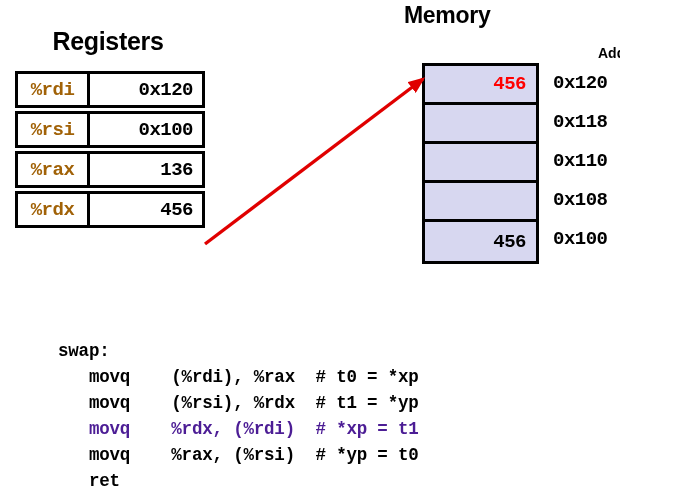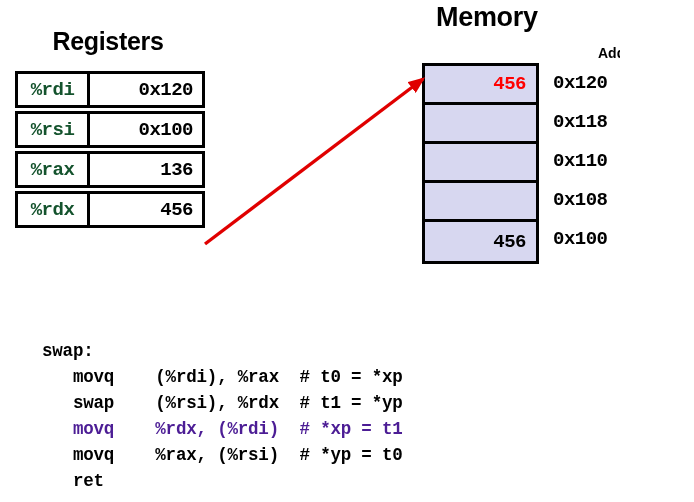--- a/index.html
+++ b/index.html
@@ -26,23 +26,23 @@
   }
   #registers-heading {
     left: 0px;
     top: 27px;
     width: 216px;
     text-align: center;
     font-size: 25px;
     letter-spacing: -0.3px;
   }
   #memory-heading {
-    left: 436px;
+    left: 404px;
     top: 2px;
-    font-size: 27px;
+    font-size: 23px;
     letter-spacing: -0.3px;
   }
   #address-heading {
     left: 553px;
     top: 45px;
     font-size: 14px;
     margin-left: 45px;
   }
 
   
@@ -63,21 +63,21 @@
   .reg-name {
     width: 72px;
     box-sizing: border-box;
     border-right: 3px solid #000000;
     display: flex;
     align-items: center;
     justify-content: center;
     font-family: "Liberation Mono", monospace;
     font-weight: bold;
     font-size: 19px;
-    color: #14532d;
+    color: #a16207;
     letter-spacing: -0.5px;
   }
   .reg-value {
     flex: 1;
     box-sizing: border-box;
     display: flex;
     align-items: center;
     justify-content: flex-end;
     padding-right: 9px;
     font-family: "Liberation Mono", monospace;
@@ -143,21 +143,21 @@
     left: 0;
     top: 0;
     width: 694px;
     height: 502px;
     pointer-events: none;
   }
 
   
   #code-block {
     position: absolute;
-    left: 42px;
+    left: 58px;
     top: 338px;
     font-family: "Liberation Mono", monospace;
     font-weight: bold;
     font-size: 17.5px;
     line-height: 26px;
     color: #000000;
     white-space: pre;
     letter-spacing: -0.2px;
   }
   .code-line { white-space: pre; }
@@ -211,15 +211,15 @@
 
   <svg id="arrow-svg" viewBox="0 0 694 502" xmlns="http://www.w3.org/2000/svg">
     <defs>
       <marker id="arrowhead" markerWidth="5" markerHeight="4" refX="4.2" refY="2" orient="auto" markerUnits="strokeWidth">
         <path d="M0,0 L5,2 L0,4 z" fill="#e00000"></path>
       </marker>
     </defs>
     <line id="pointer-arrow" stroke="#e00000" stroke-width="3.4" marker-end="url(#arrowhead)" x1="205" y1="244" x2="423" y2="79"></line>
   </svg>
 
-  <div id="code-block"><div class="code-line">swap:</div><div class="code-line">   movq    (%rdi), %rax  # t0 = *xp</div><div class="code-line">   swap    (%rsi), %rdx  # t1 = *yp</div><div class="code-line red">   movq    %rdx, (%rdi)  # *xp = t1</div><div class="code-line">   movq    %rax, (%rsi)  # *yp = t0</div><div class="code-line">   ret</div></div>
+  <div id="code-block"><div class="code-line">swap:</div><div class="code-line">   movq    (%rdi), %rax  # t0 = *xp</div><div class="code-line">   movq    (%rsi), %rdx  # t1 = *yp</div><div class="code-line red">   movq    %rdx, (%rdi)  # *xp = t1</div><div class="code-line">   movq    %rax, (%rsi)  # *yp = t0</div><div class="code-line">   ret</div></div>
 
 </div>
 
 </body></html>

